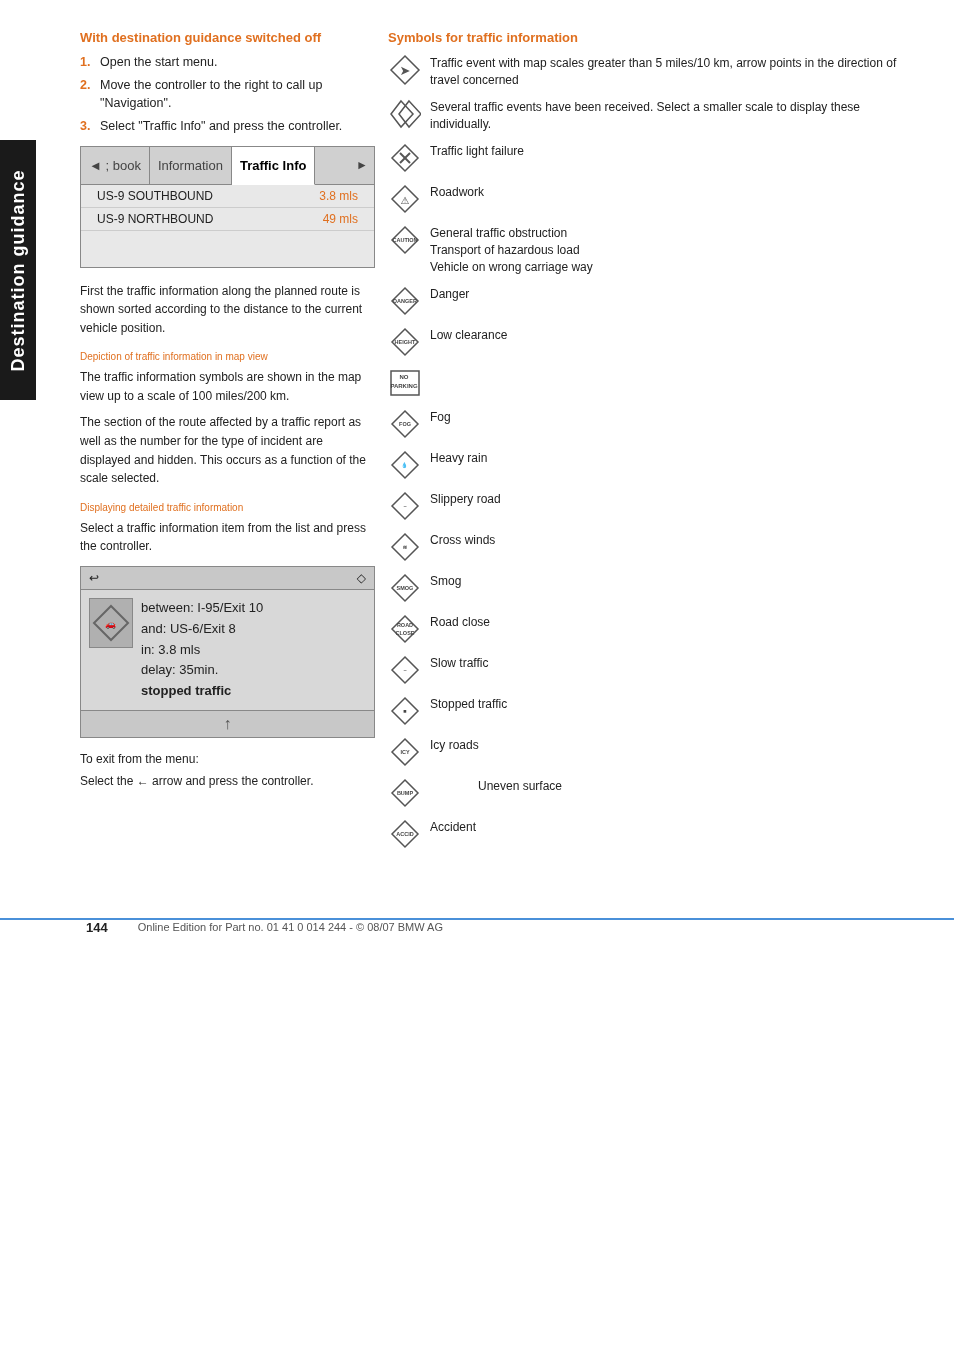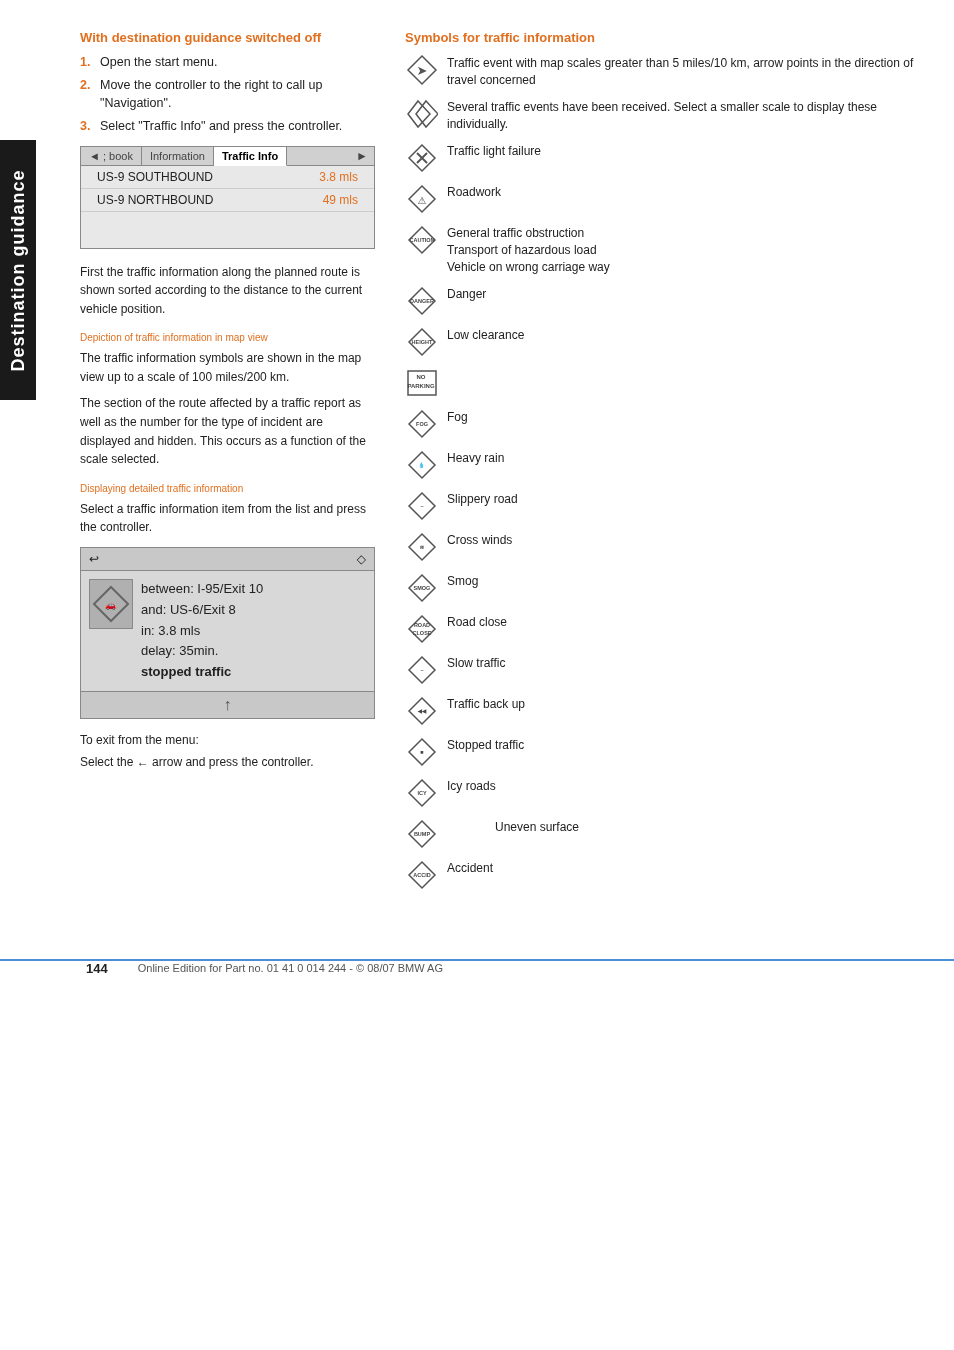--- a/index.html
+++ b/index.html
@@ -32,21 +32,21 @@
       white-space: nowrap;
       transform: rotate(-90deg);
       letter-spacing: 1px;
     }
 
     
     .main-content {
       margin-left: 50px;
       padding: 30px 30px 20px 30px;
       display: flex;
-      gap: 30px;
+      gap: 13px;
     }
 
     
     .left-col {
       flex: 0 0 295px;
       max-width: 295px;
     }
 
     
     .right-col {
@@ -92,22 +92,22 @@
       margin: 10px 0 14px 0;
       font-size: 11.5px;
     }
     .ui-mockup-header {
       display: flex;
       background: #d0d0d0;
       border-bottom: 1px solid #888;
       align-items: center;
     }
     .ui-mockup-header .tab {
-      padding: 3px 8px;
-      font-size: 11px;
+      padding: 11px 8px;
+      font-size: 13px;
       border-right: 1px solid #888;
       color: #444;
     }
     .ui-mockup-header .tab.active {
       background: #fff;
       font-weight: bold;
       color: #000;
       border-bottom: 1px solid #fff;
       margin-bottom: -1px;
     }
@@ -497,29 +497,20 @@
       <polygon points="15,2 28,15 15,28 2,15" fill="none" stroke="#555" stroke-width="1.5"></polygon>
       <text x="15" y="17" text-anchor="middle" font-size="5.5" font-weight="bold" fill="#444">~</text>
     </svg>
           </div>
           <div class="symbol-text" style="white-space: pre-line;">Slow traffic</div>
         </div>
         <div class="symbol-row">
           <div class="symbol-icon">
             <svg width="30" height="30" viewBox="0 0 30 30">
       <polygon points="15,2 28,15 15,28 2,15" fill="none" stroke="#555" stroke-width="1.5"></polygon>
-      <text x="15" y="17" text-anchor="middle" font-size="5.5" font-weight="bold" fill="#444">◀◀</text>
-    </svg>
-          </div>
-          <div class="symbol-text" style="white-space: pre-line;">Traffic back up</div>
-        </div>
-        <div class="symbol-row">
-          <div class="symbol-icon">
-            <svg width="30" height="30" viewBox="0 0 30 30">
-      <polygon points="15,2 28,15 15,28 2,15" fill="none" stroke="#555" stroke-width="1.5"></polygon>
       <text x="15" y="17" text-anchor="middle" font-size="5.5" font-weight="bold" fill="#444">■</text>
     </svg>
           </div>
           <div class="symbol-text" style="white-space: pre-line;">Stopped traffic</div>
         </div>
         <div class="symbol-row">
           <div class="symbol-icon">
             <svg width="30" height="30" viewBox="0 0 30 30">
       <polygon points="15,2 28,15 15,28 2,15" fill="none" stroke="#555" stroke-width="1.5"></polygon>
       <text x="15" y="17" text-anchor="middle" font-size="5.5" font-weight="bold" fill="#444">ICY</text>

